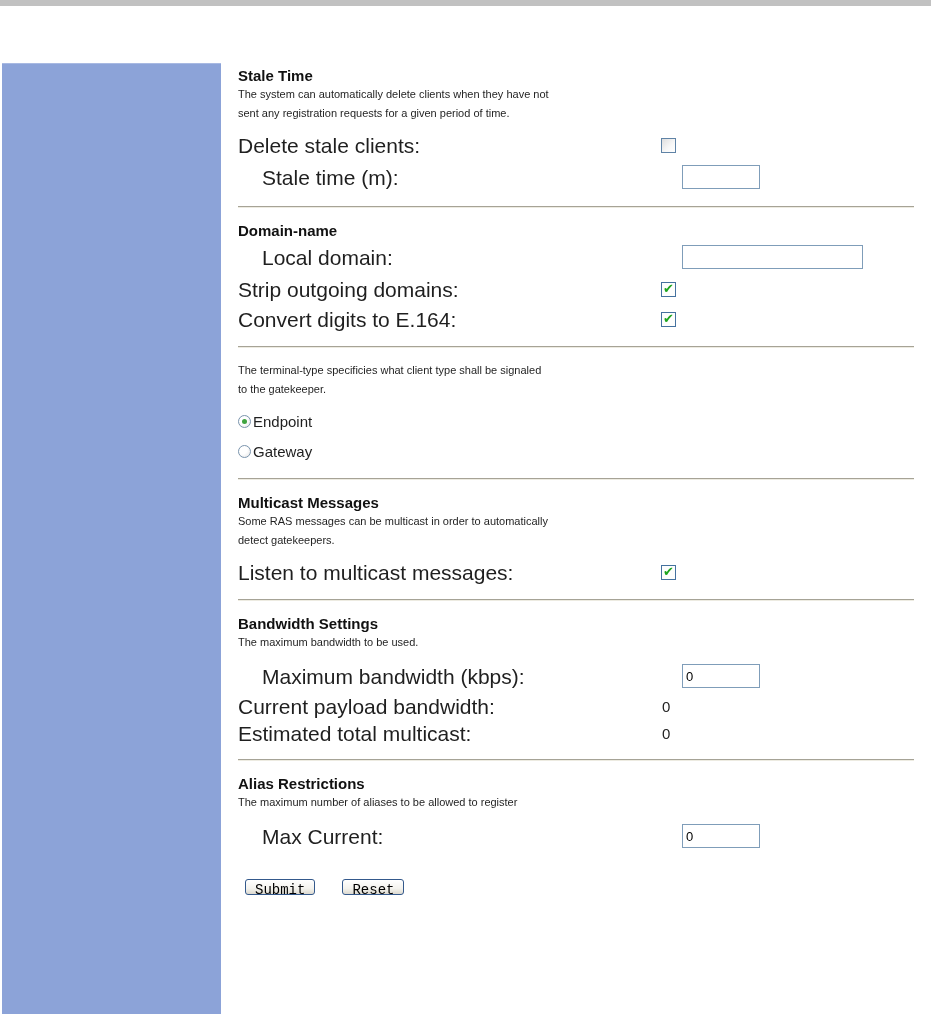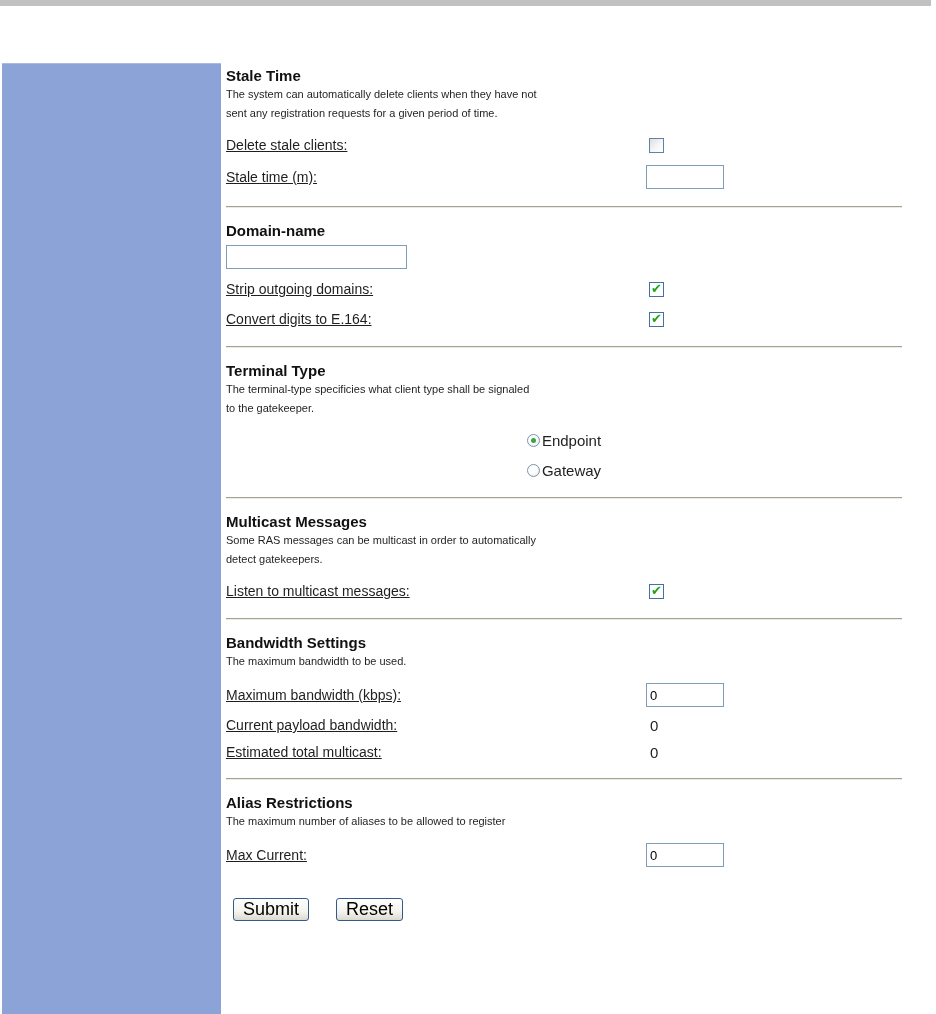--- a/index.html
+++ b/index.html
@@ -15,45 +15,45 @@
     width: 931px; height: 6px;
     background: #c1c1c1;
   }
   .sidebar {
     position: absolute; left: 2px; top: 63px;
     width: 219px; height: 951px;
     background: #8ca3d8;
     border-top: 1px solid #a8b9e2;
   }
   .content {
-    position: absolute; left: 226px; top: 60px;
+    position: absolute; left: 238px; top: 60px;
     width: 676px;
   }
   #form-root { padding-top: 6px; }
   .section .title {
     margin: 0; padding: 0;
     font-size: 15px; font-weight: bold; line-height: 19px;
     color: #111;
   }
   .section .desc {
     margin: 0 0 7px 0;
     font-size: 11px; line-height: 19px;
     white-space: pre-line;
   }
   .divider {
     height: 1px; background: #a6a396;
     border-bottom: 1px solid #edebe1;
     margin: 12px 0 13px 0;
   }
   .row { display: flex; align-items: center; min-height: 30px; }
-  .row.text-row { min-height: 34px; }
+  .row.text-row { min-height: 34px; margin-left: 24px; }
   .row.static-row { min-height: 27px; }
   .row .label {
     width: 420px; flex: 0 0 420px;
-    font-size: 14px; line-height: 19px; text-decoration: underline;
+    font-size: 21px; line-height: 19px;
   }
   .text-input {
     border: 1px solid #7f9db9;
     height: 24px; box-sizing: border-box;
     font-family: "Liberation Sans", "DejaVu Sans", sans-serif;
     font-size: 13px; color: #000;
     padding: 1px 3px; background: #fff;
     outline: none;
   }
   .text-input.small { width: 78px; }
@@ -67,42 +67,42 @@
     position: relative;
   }
   .checkbox.checked {
     background: #fdfefd;
     border-color: #44719f;
   }
   .check-glyph {
     color: #1ca41c; font-size: 13px; font-weight: bold;
     line-height: 13px; margin-top: -1px;
   }
-  .radio-row { min-height: 30px; display: flex; align-items: center; justify-content: center; }
+  .radio-row { min-height: 30px; display: flex; align-items: center; }
   .radio {
     width: 11px; height: 11px;
     border: 1px solid #7a94ad; border-radius: 50%;
     background: radial-gradient(circle at 35% 35%, #ffffff 40%, #e4e4e4 100%);
     display: inline-flex; align-items: center; justify-content: center;
     margin-right: 2px;
   }
   .radio .dot {
     width: 5px; height: 5px; border-radius: 50%;
     background: #3fa33f;
   }
   .radio-label { font-size: 15px; line-height: 19px; }
   .static-value { font-size: 15px; margin-left: 4px; }
   .buttons { margin-top: 26px; display: flex; gap: 27px; padding-left: 7px; }
   .xp-button {
-    font-family: Liberation Sans, sans-serif;
-    font-size: 18px; color: #000;
+    font-family: Liberation Mono, monospace;
+    font-size: 14px; color: #000;
     border: 1px solid #34598c; border-radius: 3px;
     background: linear-gradient(180deg, #ffffff 0%, #f4f3ee 60%, #dcd9cf 100%);
     padding: 3px 9px 4px 9px;
-    height: 23px; line-height: 14px;
+    height: 16px; line-height: 14px;
     cursor: pointer;
   }
 </style>
 </head>
 <body>
 
 <div class="top-bar" style="background: rgb(193, 193, 193);"></div>
 <div class="sidebar" style="background: rgb(140, 163, 216);"></div>
 
 <div class="content">
@@ -117,38 +117,38 @@
         </div>
         <div class="row text-row">
           <span class="label">Stale time (m):</span>
           <input class="text-input small" type="text" value="" style="">
         </div>
       </section>
       <div class="divider"></div>
       <section class="section">
         <h3 class="title">Domain-name</h3>
         <div class="row text-row">
+          <span class="label">Local domain:</span>
           <input class="text-input wide" type="text" value="" style="">
         </div>
         <div class="row checkbox-row">
           <span class="label">Strip outgoing domains:</span>
           <span class="checkbox checked">
             <span class="check-glyph">✔</span>
           </span>
         </div>
         <div class="row checkbox-row">
           <span class="label">Convert digits to E.164:</span>
           <span class="checkbox checked">
             <span class="check-glyph">✔</span>
           </span>
         </div>
       </section>
       <div class="divider"></div>
       <section class="section">
-        <h3 class="title">Terminal Type</h3>
         <p class="desc">The terminal-type specificies what client type shall be signaled
 to the gatekeeper.</p>
         <div class="radio-row">
           <span class="radio selected">
             <span class="dot"></span>
           </span>
           <span class="radio-label">Endpoint</span>
         </div>
         <div class="radio-row">
           <span class="radio"></span>

